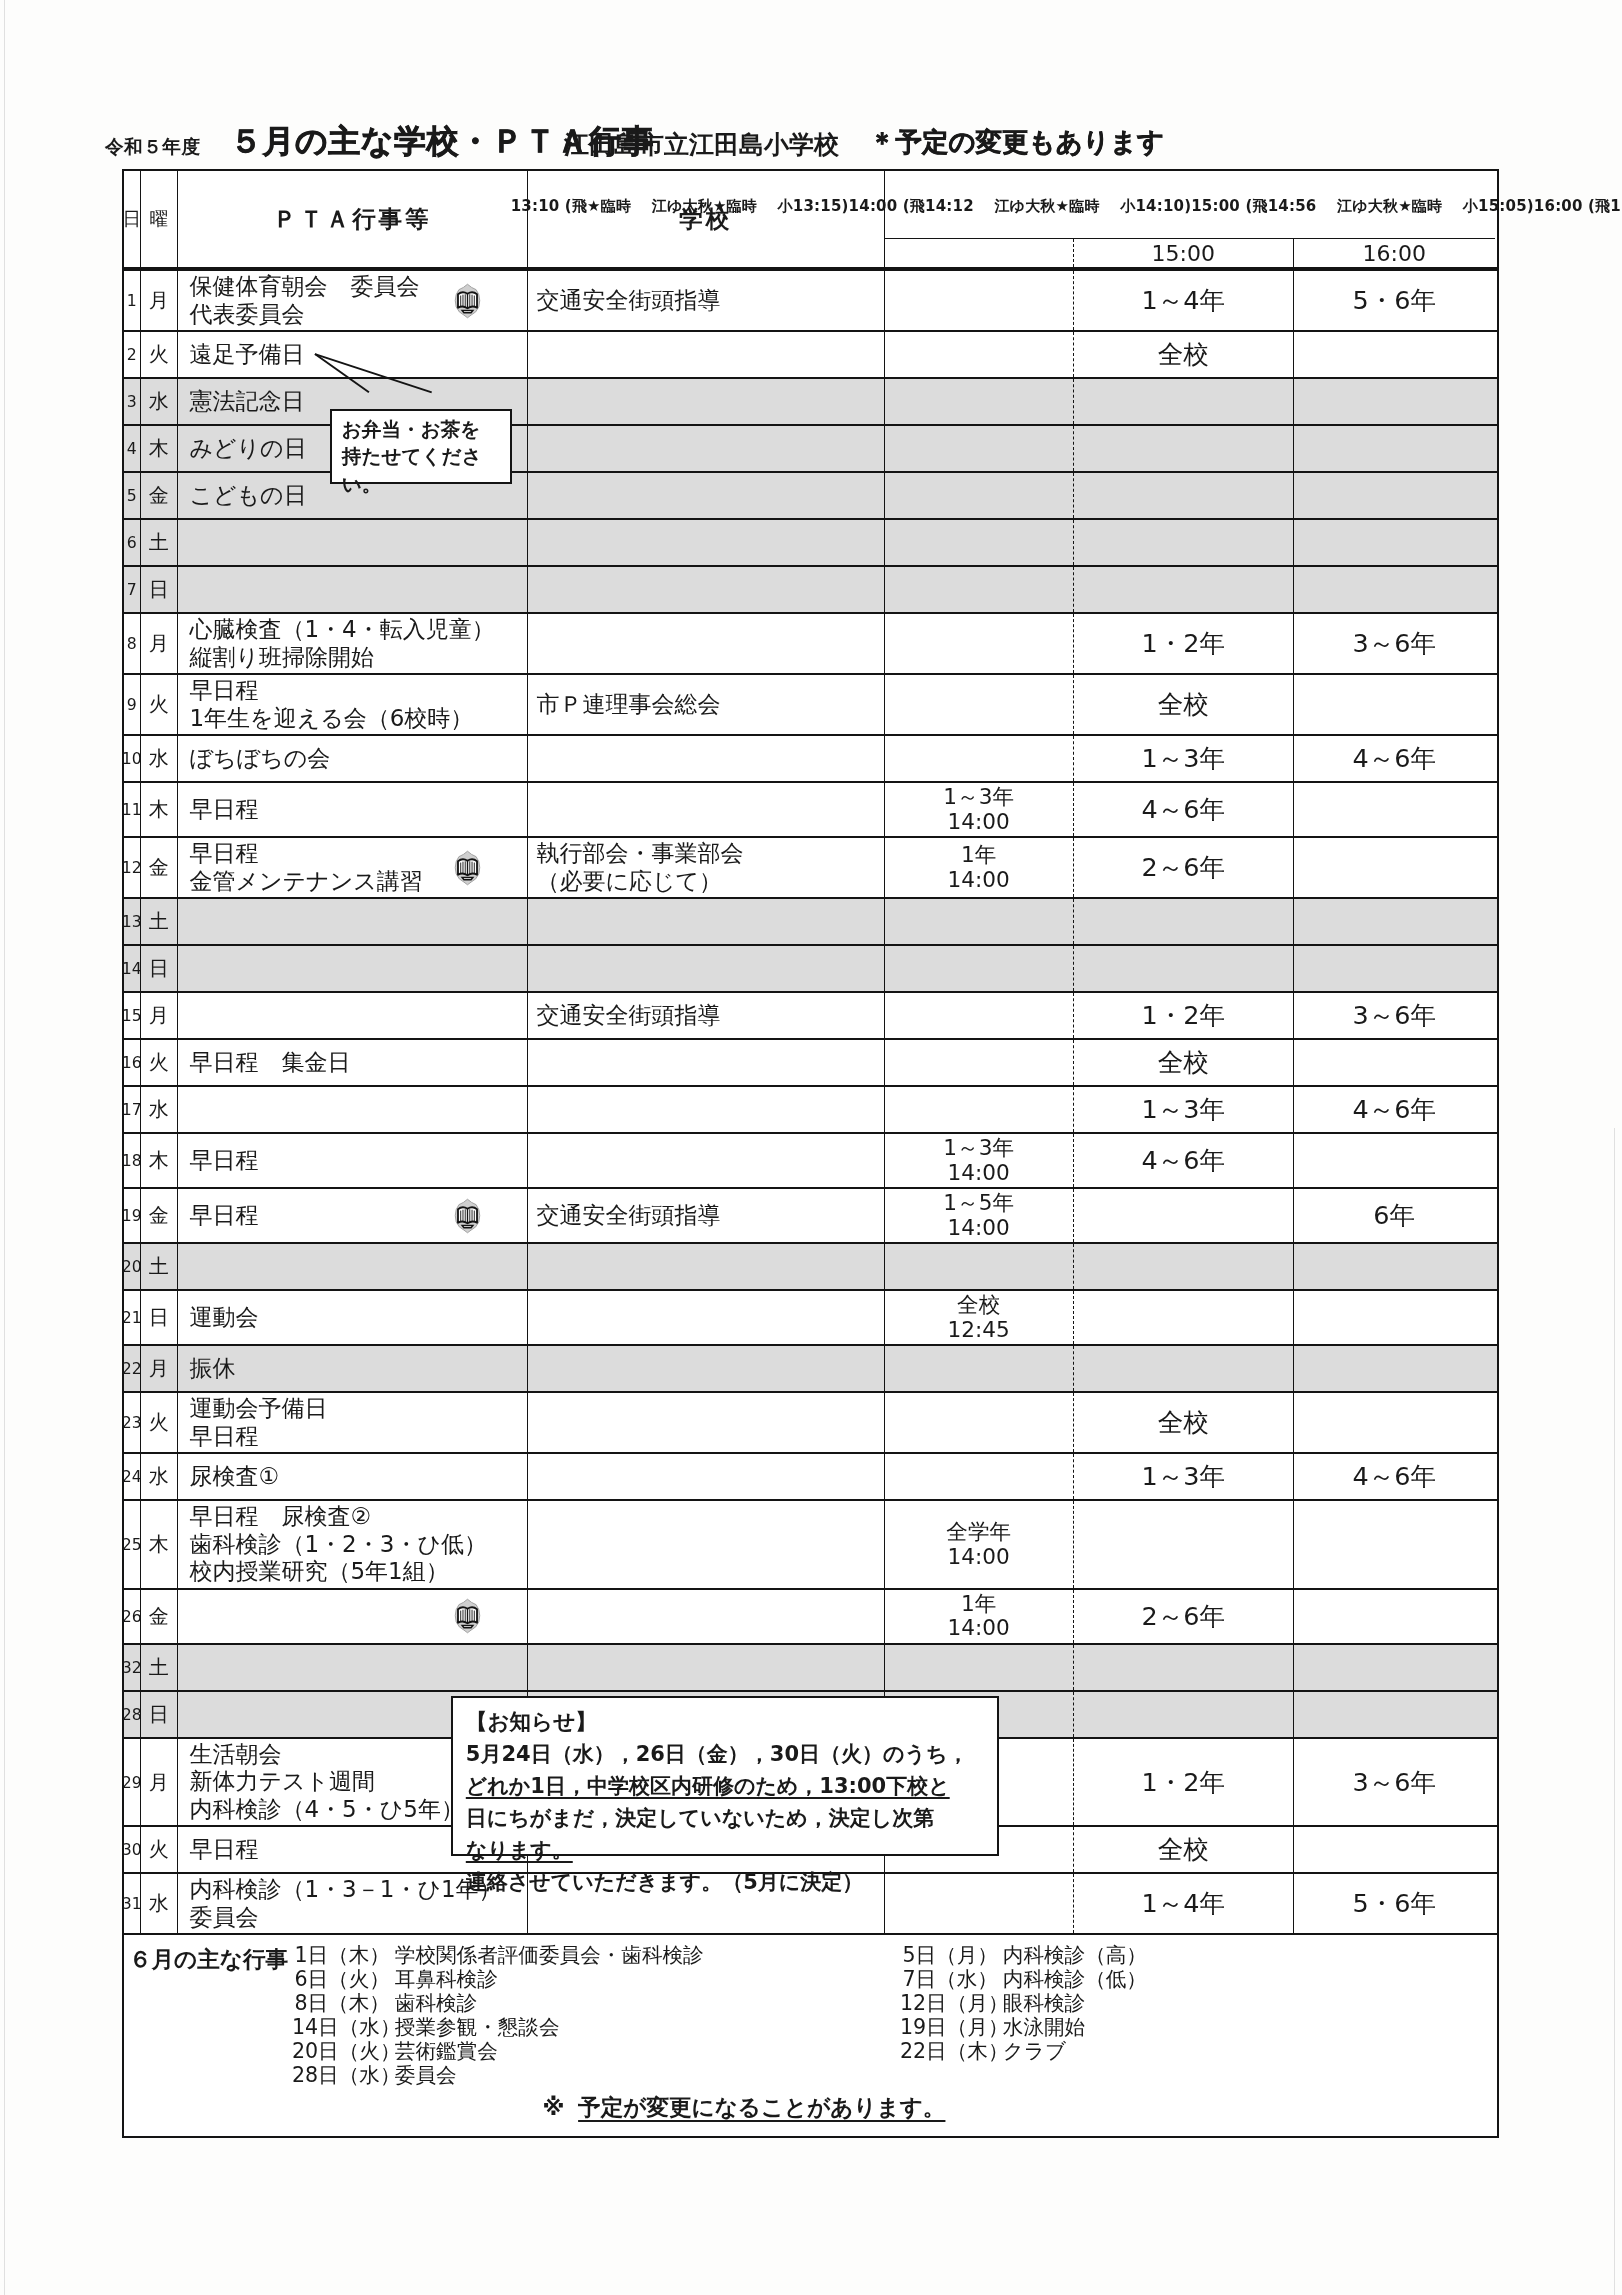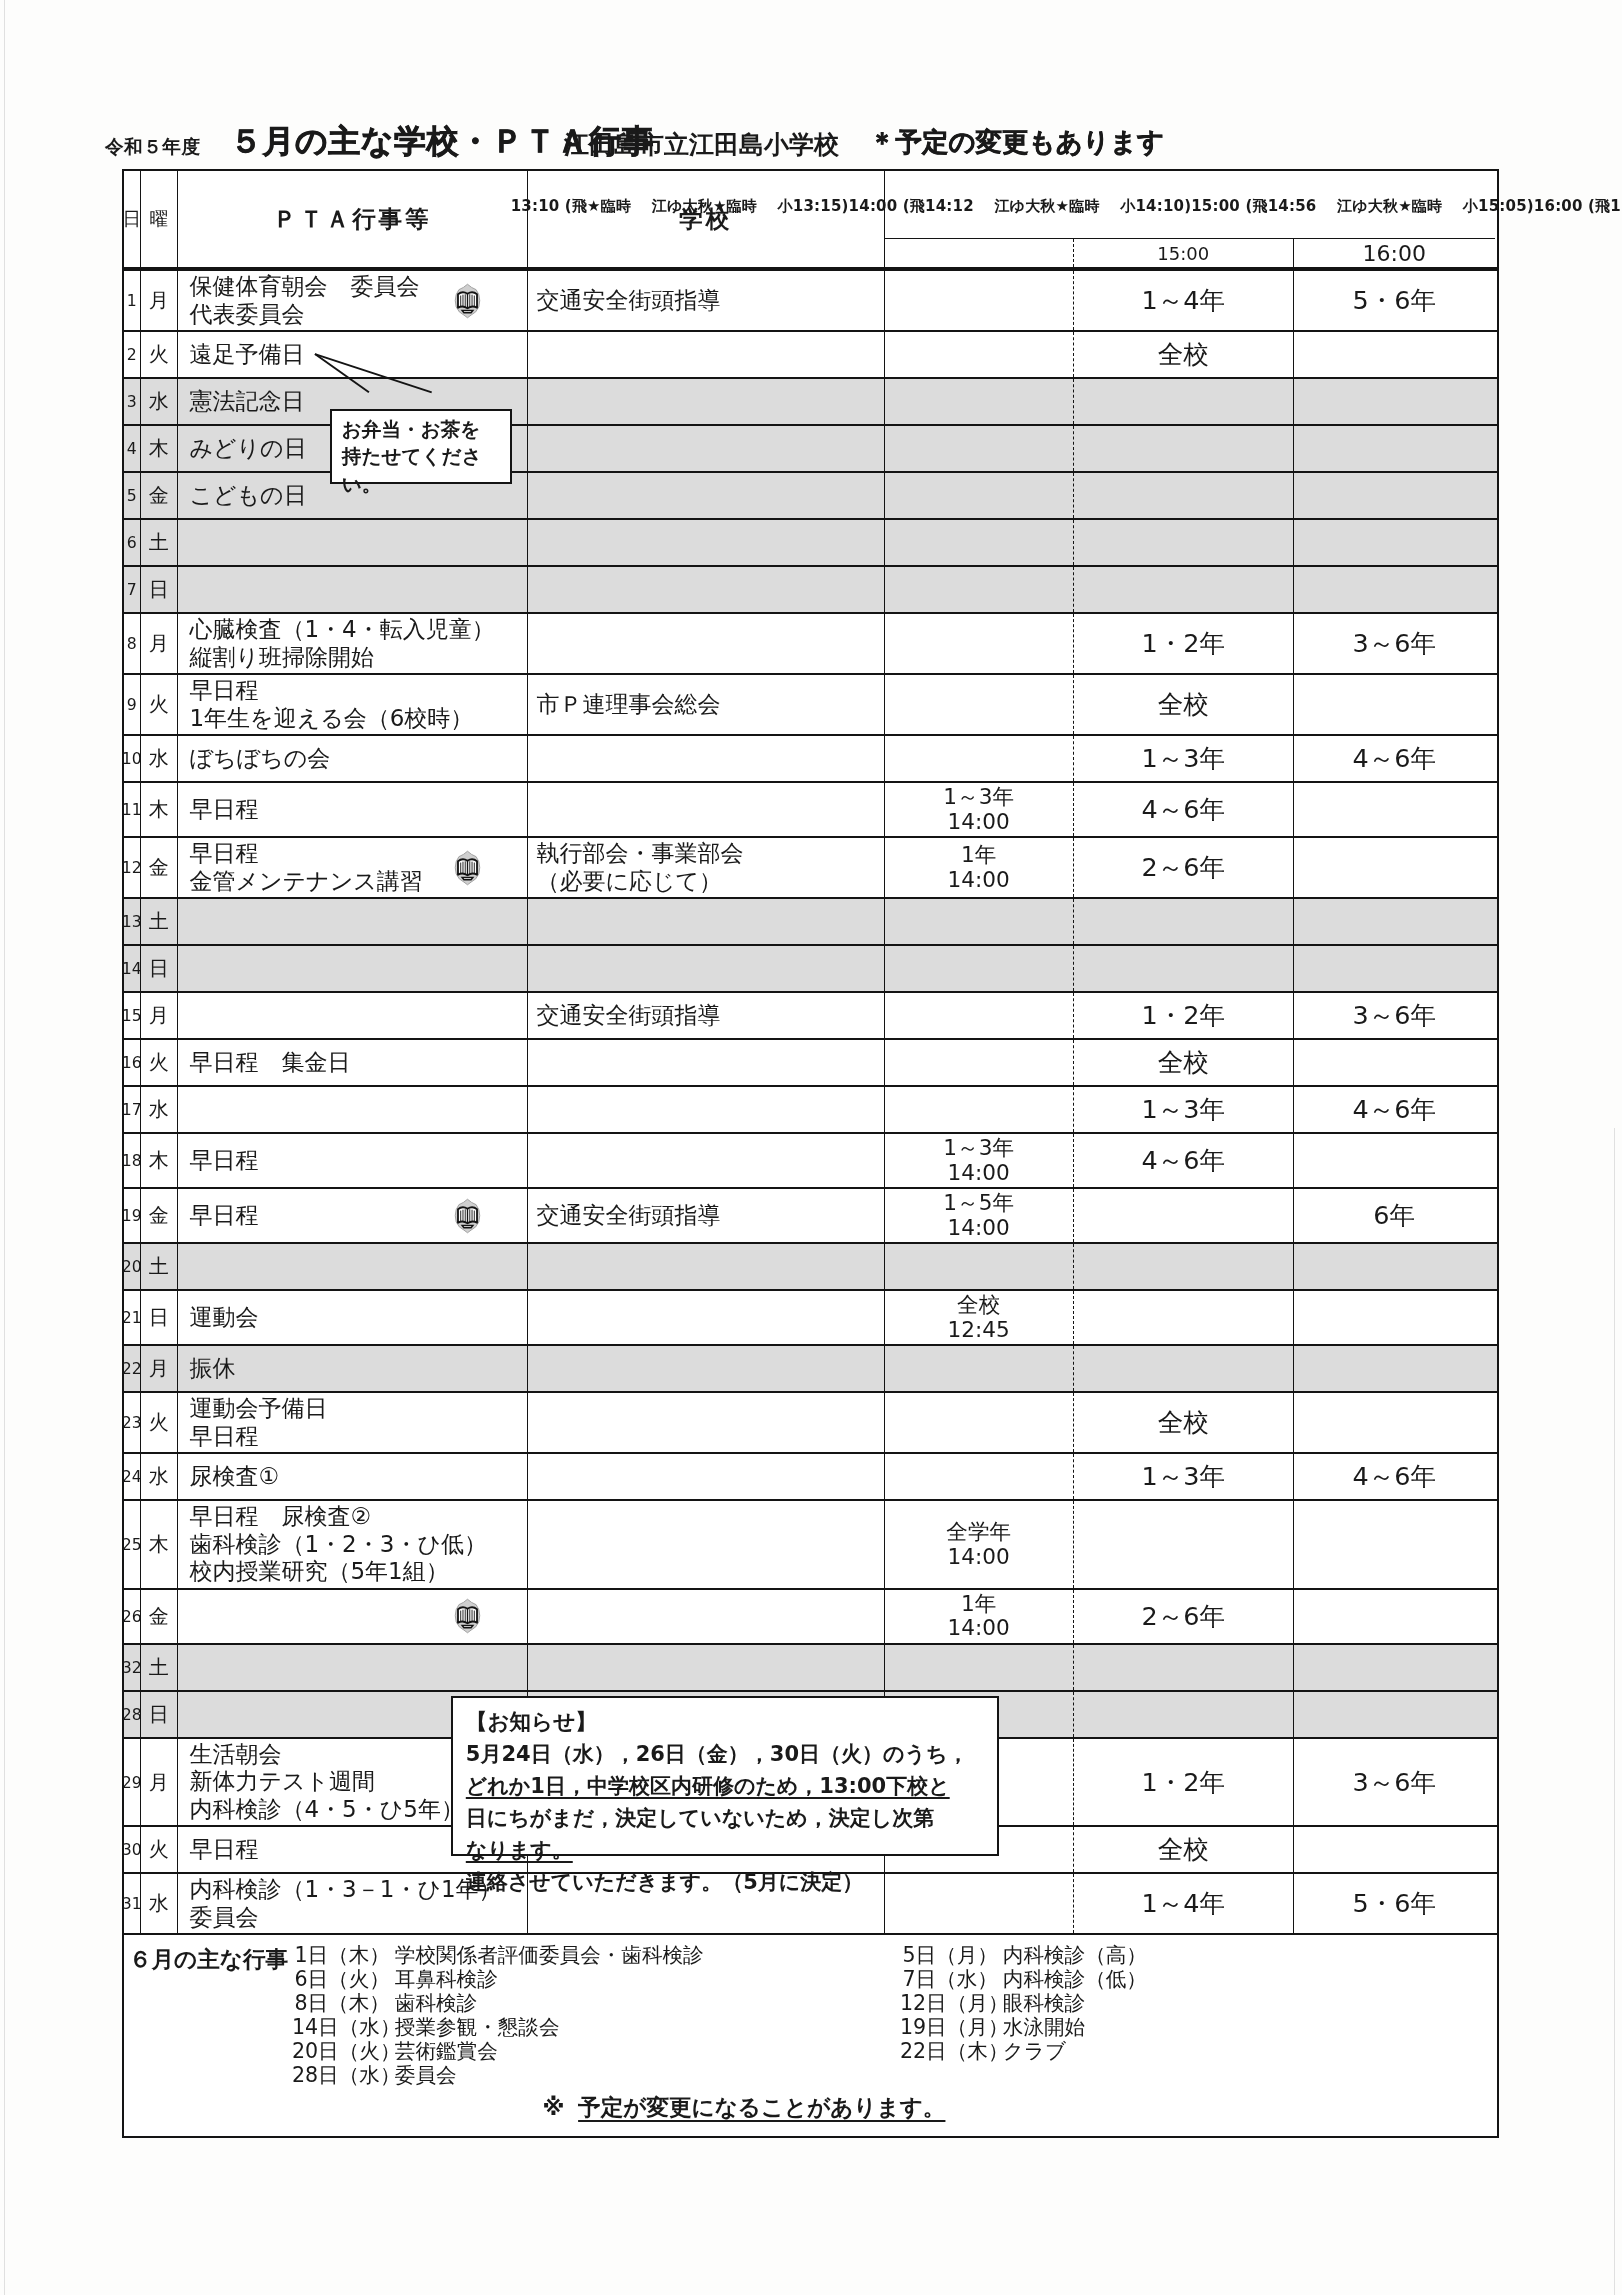--- a/index.html
+++ b/index.html
@@ -31,21 +31,21 @@
            grid-template-rows:68px 28.4px; border-bottom:2px solid #141414; }
   .thead .hc { border-left:1px solid #141414; display:flex; align-items:center; justify-content:center; }
   .thead .hc.first { border-left:none; }
   .hc.span2 { grid-row:1 / 3; }
   .h-day, .h-wd { font-size:18.6px; }
   .h-school, .h-pta { font-size:23.5px; font-weight:600; letter-spacing:2.9px; }
   .h-bus { grid-column:5 / 8; grid-row:1; border-left:1px solid #141414; border-bottom:1px solid #141414;
            display:block; padding:2.9px 0 0 7.8px; }
   .bus-line { font-size:15px; font-weight:700; line-height:16px; white-space:pre; letter-spacing:0.2px; }
   .h-sub-blank { grid-column:5; grid-row:2; }
-  .h-t15 { grid-column:6; grid-row:2; border-left:1px dashed #141414 !important; font-size:18px; }
+  .h-t15 { grid-column:6; grid-row:2; border-left:1px dashed #141414 !important; font-size:22px; }
   .h-t16 { grid-column:7; grid-row:2; font-size:22px; }
 
   
   .row { position:relative; display:grid; grid-template-columns:15.7px 37px 350px 357px 189px 220px 202px;
          border-top:2px solid #141414; background:#ffffff; }
   .row.gray { background:#dcdcdc; }
   .c { border-left:1px solid #141414; min-height:45px; display:flex; flex-direction:column;
        justify-content:center; padding:2px 0; }
   .c.day { border-left:none; align-items:center; font-size:15.7px; }
   .c.wd  { align-items:center; font-size:20px; }

